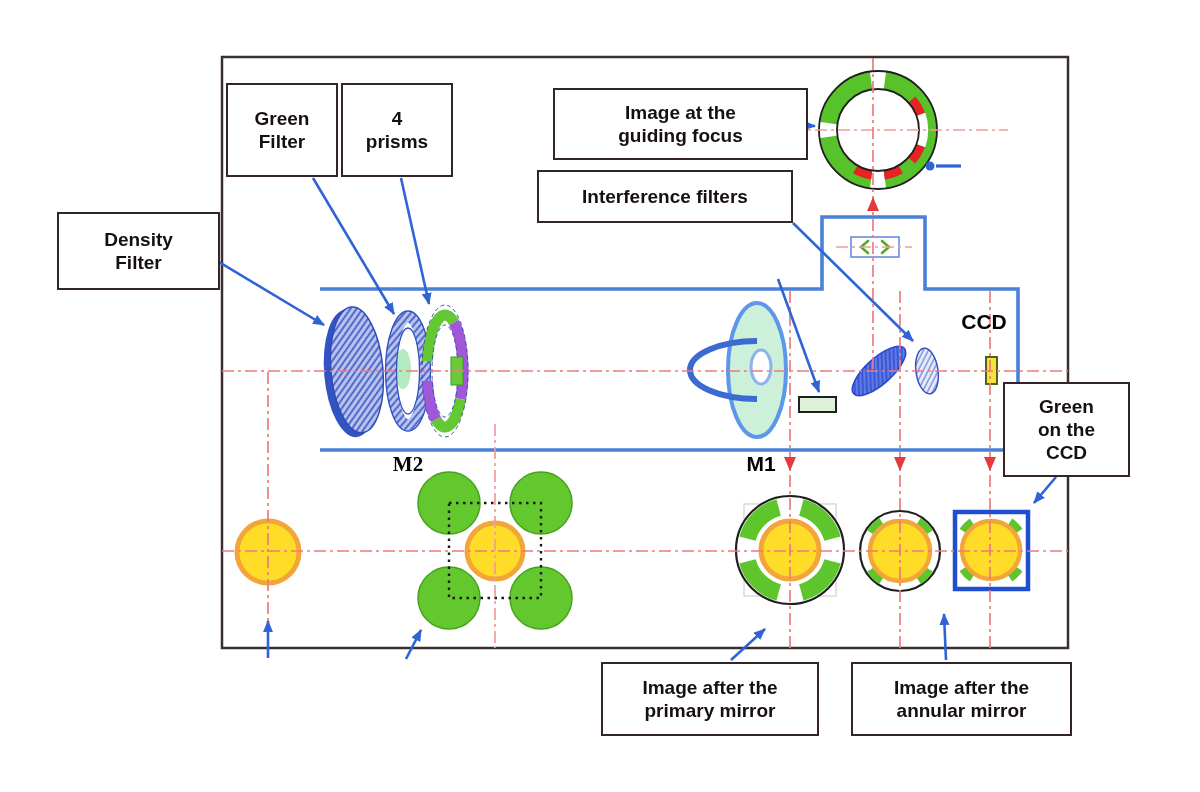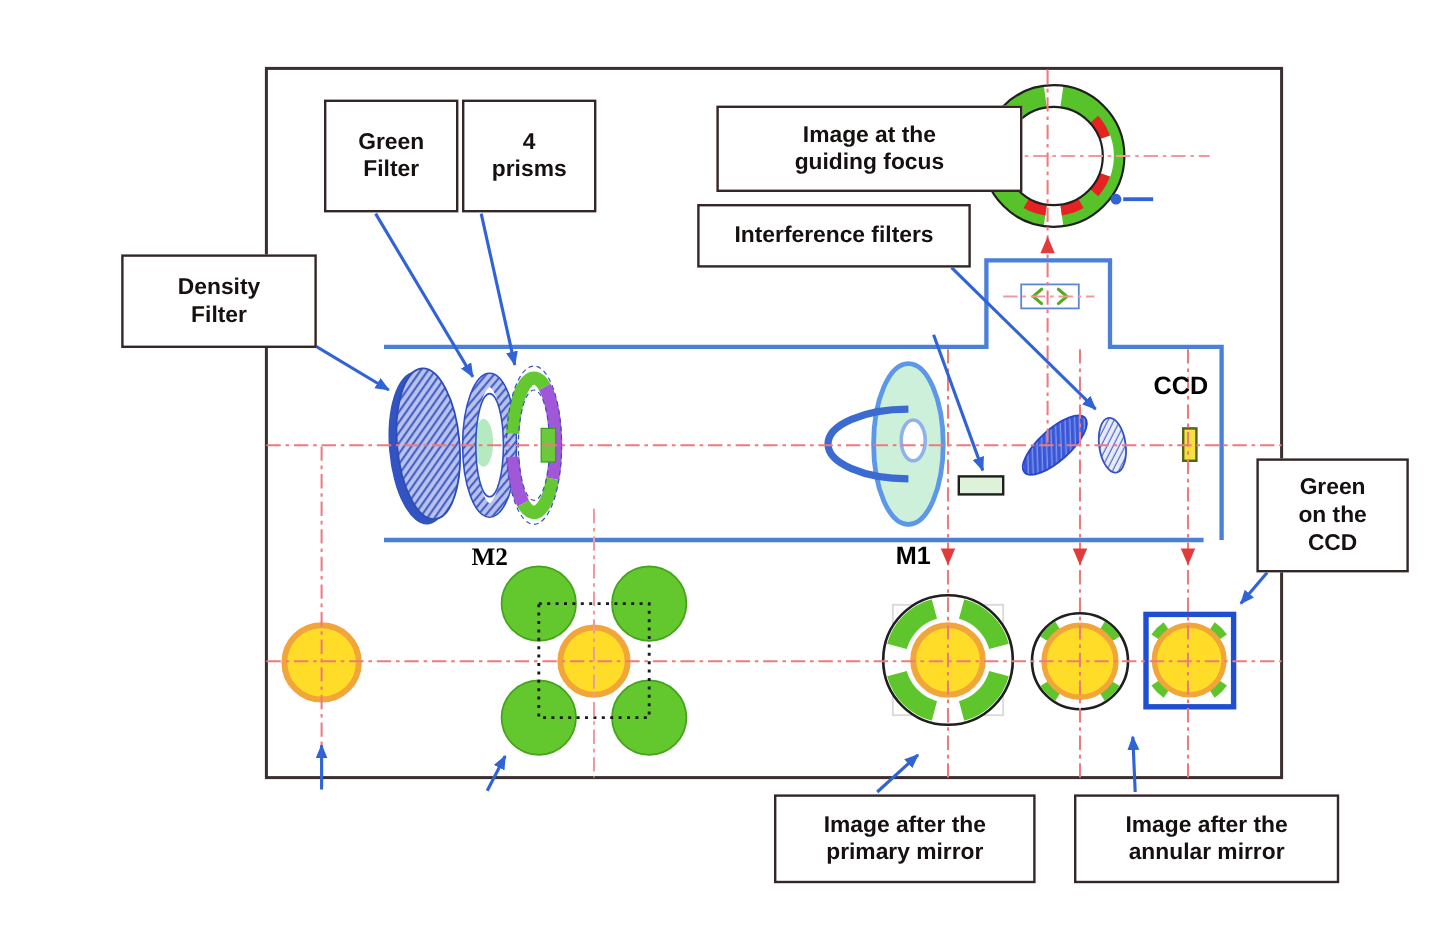--- a/index.html
+++ b/index.html
@@ -2,21 +2,21 @@
 <html><head>
 <meta charset="utf-8">
 <style>
   html,body{margin:0;padding:0;background:#ffffff;}
   .stage{position:relative;width:1200px;height:792px;background:#ffffff;
          font-family:"Liberation Sans",sans-serif;overflow:hidden;}
   .canvas{position:absolute;left:0;top:0;width:1200px;height:792px;z-index:1;}
   .callout{position:absolute;z-index:2;background:#ffffff;border:2.5px solid #342626;
            box-sizing:border-box;display:flex;align-items:center;justify-content:center;
            text-align:center;font-weight:700;font-size:19px;line-height:1.22;
-           color:#171010;white-space:pre-line;padding:2px 4px;margin-left:44px;}
+           color:#171010;white-space:pre-line;padding:2px 4px;}
   .freelabel{position:absolute;z-index:2;font-weight:700;font-size:21px;color:#000;
              width:70px;text-align:center;}
 </style>
 </head>
 <body>
 
 <div class="stage">
 
   <svg class="canvas" viewBox="0 0 1200 792" xmlns="http://www.w3.org/2000/svg">
     <defs>
@@ -167,21 +167,21 @@
   </svg>
 
   <div class="callout" style="left:57px;top:212px;width:163px;height:78px;">Density
 Filter</div>
   <div class="callout" style="left:226px;top:83px;width:112px;height:94px;">Green
 Filter</div>
   <div class="callout" style="left:341px;top:83px;width:112px;height:94px;">4
 prisms</div>
   <div class="callout" style="left:553px;top:88px;width:255px;height:72px;">Image at the
 guiding focus</div>
-  <div class="callout" style="left:537px;top:170px;width:228px;height:53px;">Interference filters</div>
+  <div class="callout" style="left:537px;top:170px;width:256px;height:53px;">Interference filters</div>
   <div class="callout" style="left:1003px;top:382px;width:127px;height:95px;">Green
 on the
 CCD</div>
   <div class="callout" style="left:601px;top:662px;width:218px;height:74px;">Image after the
 primary mirror</div>
   <div class="callout" style="left:851px;top:662px;width:221px;height:74px;">Image after the
 annular mirror</div>
 
   <div class="freelabel" style="left:373px;top:452px;font-family:Liberation Serif, serif;">M2</div>
   <div class="freelabel" style="left:726px;top:452px;">M1</div>

